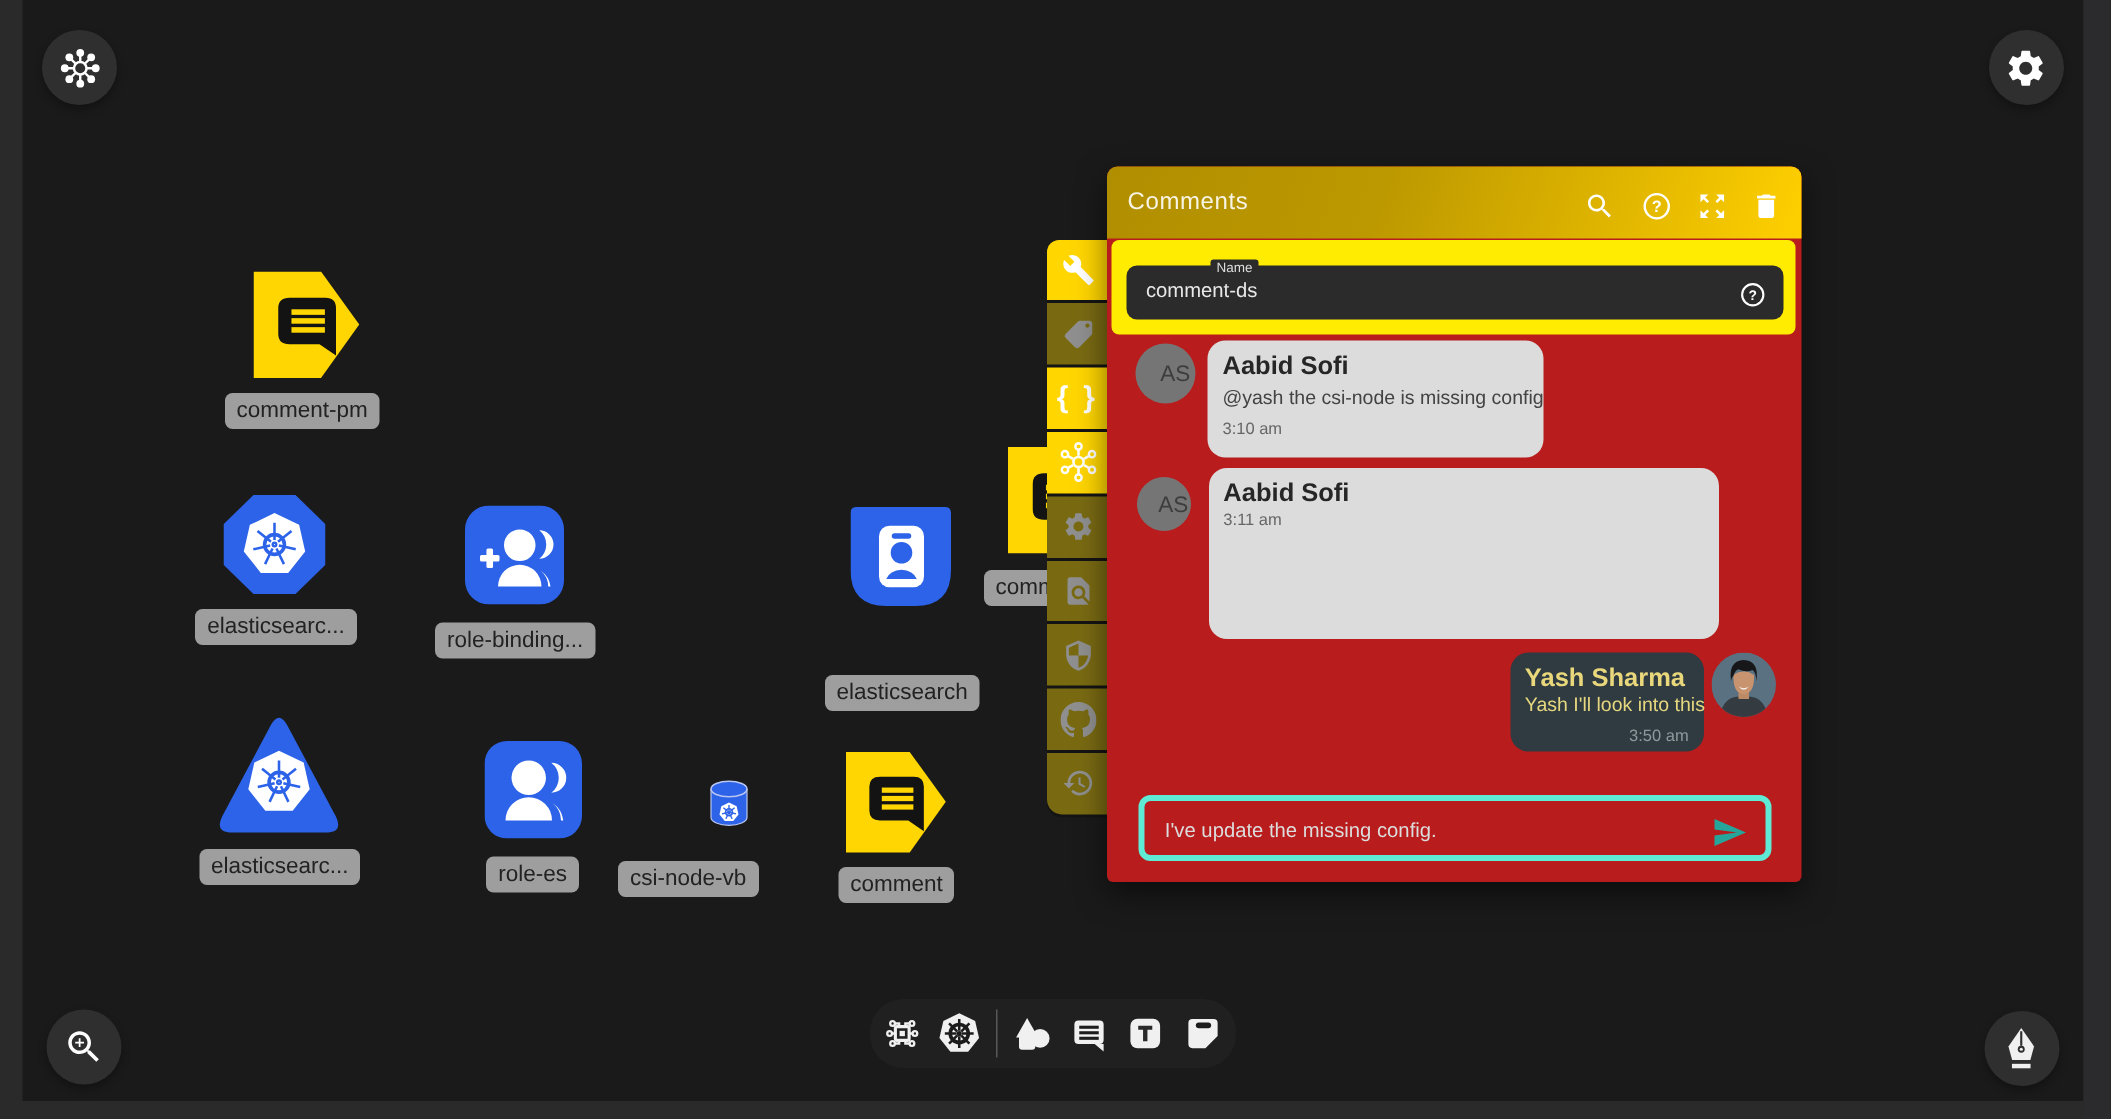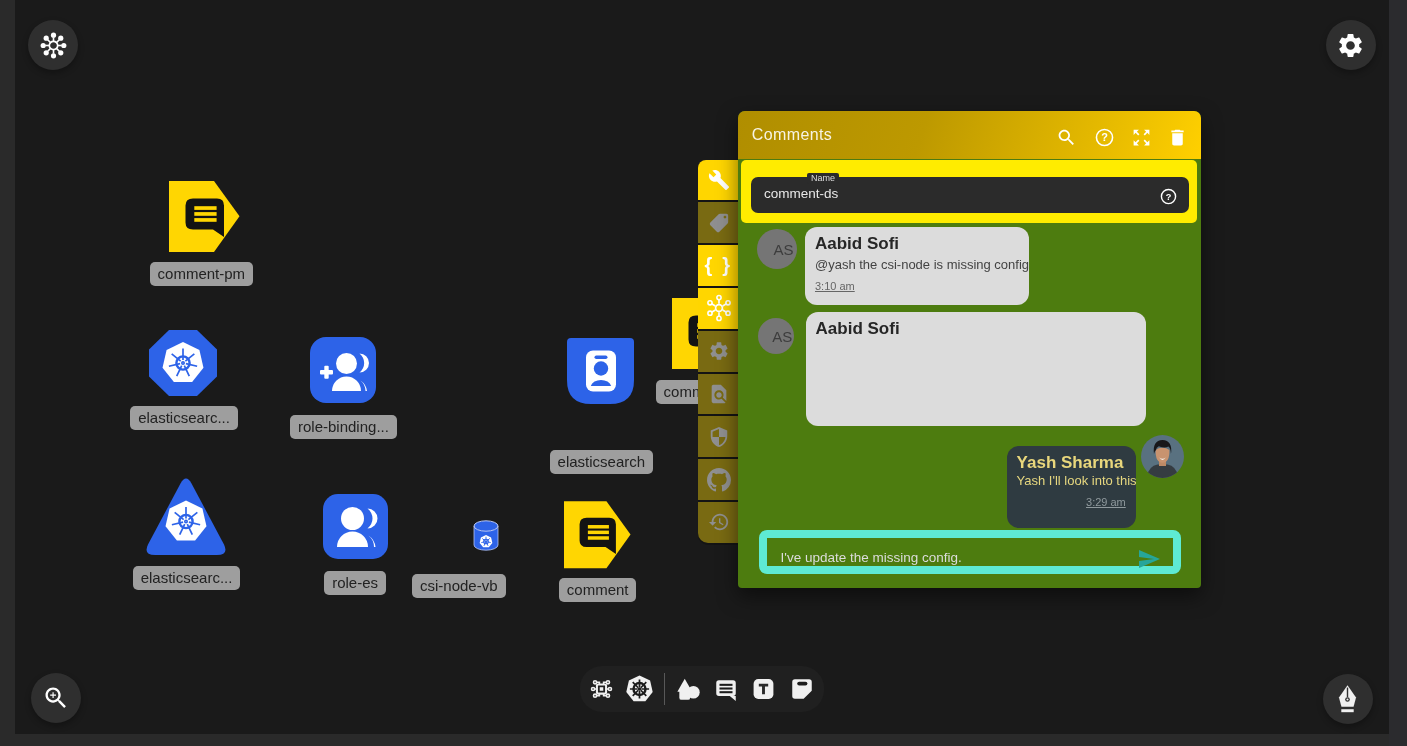--- a/index.html
+++ b/index.html
@@ -19,47 +19,47 @@
 .tb-on { background:#ffd600; }
 .tb-off { background:#796a12; }
 .tbtn:first-child { border-radius:8px 0 0 0; }
 .tbtn:last-child { border-radius:0 0 0 10px; }
 
 #dock { position:absolute; left:564.6px; top:666.3px; width:244px; height:46px;
   background:#202020; border-radius:22px; z-index:5; }
 .dicon { position:absolute; top:50%; transform:translateY(-50%); display:flex; }
 
 #panel { position:absolute; left:722.7px; top:110.7px; width:463.6px; height:477.3px;
-  background:#4d7c0f; border-radius:7px 7px 4px 4px; z-index:40;
+  background:#b91c1c; border-radius:7px 7px 4px 4px; z-index:40;
   box-shadow:0 8px 20px rgba(0,0,0,.5); }
 #phead { position:absolute; left:0; top:0; width:463.6px; height:48px;
   background:linear-gradient(108deg,#b08e00 0%,#bd9900 40%,#e8bc00 80%,#ffd000 100%);
   border-radius:7px 7px 0 0; }
 #phead .title { position:absolute; left:14px; top:0; line-height:48px; font-size:16px; font-weight:400; color:#f7f4e4; letter-spacing:.4px; }
 .hicon { position:absolute; top:16px; }
 #pyellow { position:absolute; left:3.3px; top:49.7px; width:455.6px; height:62.6px;
   background:#ffec00; border-radius:5px; }
 #pninput { position:absolute; left:10.2px; top:16.8px; width:438px; height:35.5px;
   background:#2b2b2b; border-radius:7px; }
 #pnchip { position:absolute; left:22px; top:12.8px; background:#2b2b2b; color:#ddd;
   font-size:9px; line-height:11px; padding:0 4px; border-radius:2px; z-index:2;margin-left:44px; }
 #pntext { position:absolute; left:23px; top:26px; font-size:13.5px; color:#e8e8e8; }
 .avatar { position:absolute; border-radius:50%; background:#757575; color:#3d3d3d;
   display:flex; align-items:center; justify-content:center; font-size:15px;padding-left:12px; }
 .bubble { position:absolute; background:#dcdcdc; border-radius:12px; padding:9px 10px; }
 .bname { font-size:17px; font-weight:bold; color:#262626; line-height:15px; }
 .btext { font-size:13px; color:#434343; line-height:19px; white-space:nowrap; }
-.btime { font-size:11px; color:#666; line-height:14px;text-decoration:underline; }
-#ybubble { position:absolute; left:268.9px; top:335px; width:129.2px; height:82px;
+.btime { font-size:11px; color:#666; line-height:14px; }
+#ybubble { position:absolute; left:268.9px; top:324px; width:129.2px; height:66px;
   background:#2f3b41; border-radius:12px; padding:9.5px 10px; }
 #ybubble .bname { color:#e9d77c; }
 #ybubble .btext { color:#e6d77f; line-height:21px; }
 #ybubble .btime { color:#8f999d; text-align:right; margin-top:4px; }
 #pinput { position:absolute; left:20.9px; top:419.4px; width:422px; height:44px;
-  border:8px solid #5eead4; border-radius:8px; }
+  border:4px solid #5eead4; border-radius:8px; }
 #pinput .itext { position:absolute; left:14px; top:12px; font-size:13.5px; color:#dcdcdc; }
 </style>
 </head>
 <body>
 <div id="stage">
   <svg width="0" height="0" style="position:absolute">
     <defs>
       <g id="k8slogo">
         <path d="M0,-21 L16.42,-13.09 L20.47,4.67 L9.11,18.92 L-9.11,18.92 L-20.47,4.67 L-16.42,-13.09 Z" fill="#fff"></path>
         <g stroke="#2d63e8" fill="none">
@@ -381,25 +381,26 @@
       </div>
       <div class="avatar" style="left:19.8px;top:118.6px;width:40px;height:40px">AS</div>
       <div class="bubble" style="left:67.3px;top:116px;width:224.4px;height:78.3px">
         <div class="bname">Aabid Sofi</div>
         <div class="btext" style="margin-top:4px">@yash the csi-node is missing config</div>
         <div class="btime" style="margin-top:5px">3:10 am</div>
       </div>
       <div class="avatar" style="left:20.5px;top:207.5px;width:36px;height:36px">AS</div>
       <div class="bubble" style="left:67.9px;top:200.9px;width:340px;height:114.4px">
         <div class="bname">Aabid Sofi</div>
+        <div class="btime" style="margin-top:4px">3:11 am</div>
       </div>
       <div id="ybubble">
         <div class="bname">Yash Sharma</div>
         <div class="btext">Yash I'll look into this</div>
-        <div class="btime">3:29 am</div>
+        <div class="btime">3:50 am</div>
       </div>
       <svg style="position:absolute;left:403.2px;top:324.8px" width="43" height="43" viewBox="0 0 43 43">
 <defs>
             <clipPath id="ycp">
               <circle cx="21.5" cy="21.5" r="21.5"></circle>
             </clipPath>
           </defs>
 <g clip-path="url(#ycp)">
 <rect width="43" height="43" fill="#597180"></rect>
 <path d="M5,43 Q8,30.5 16.5,29.5 L26.5,29.5 Q35,30.5 38,43 Z" fill="#353c41"></path>

